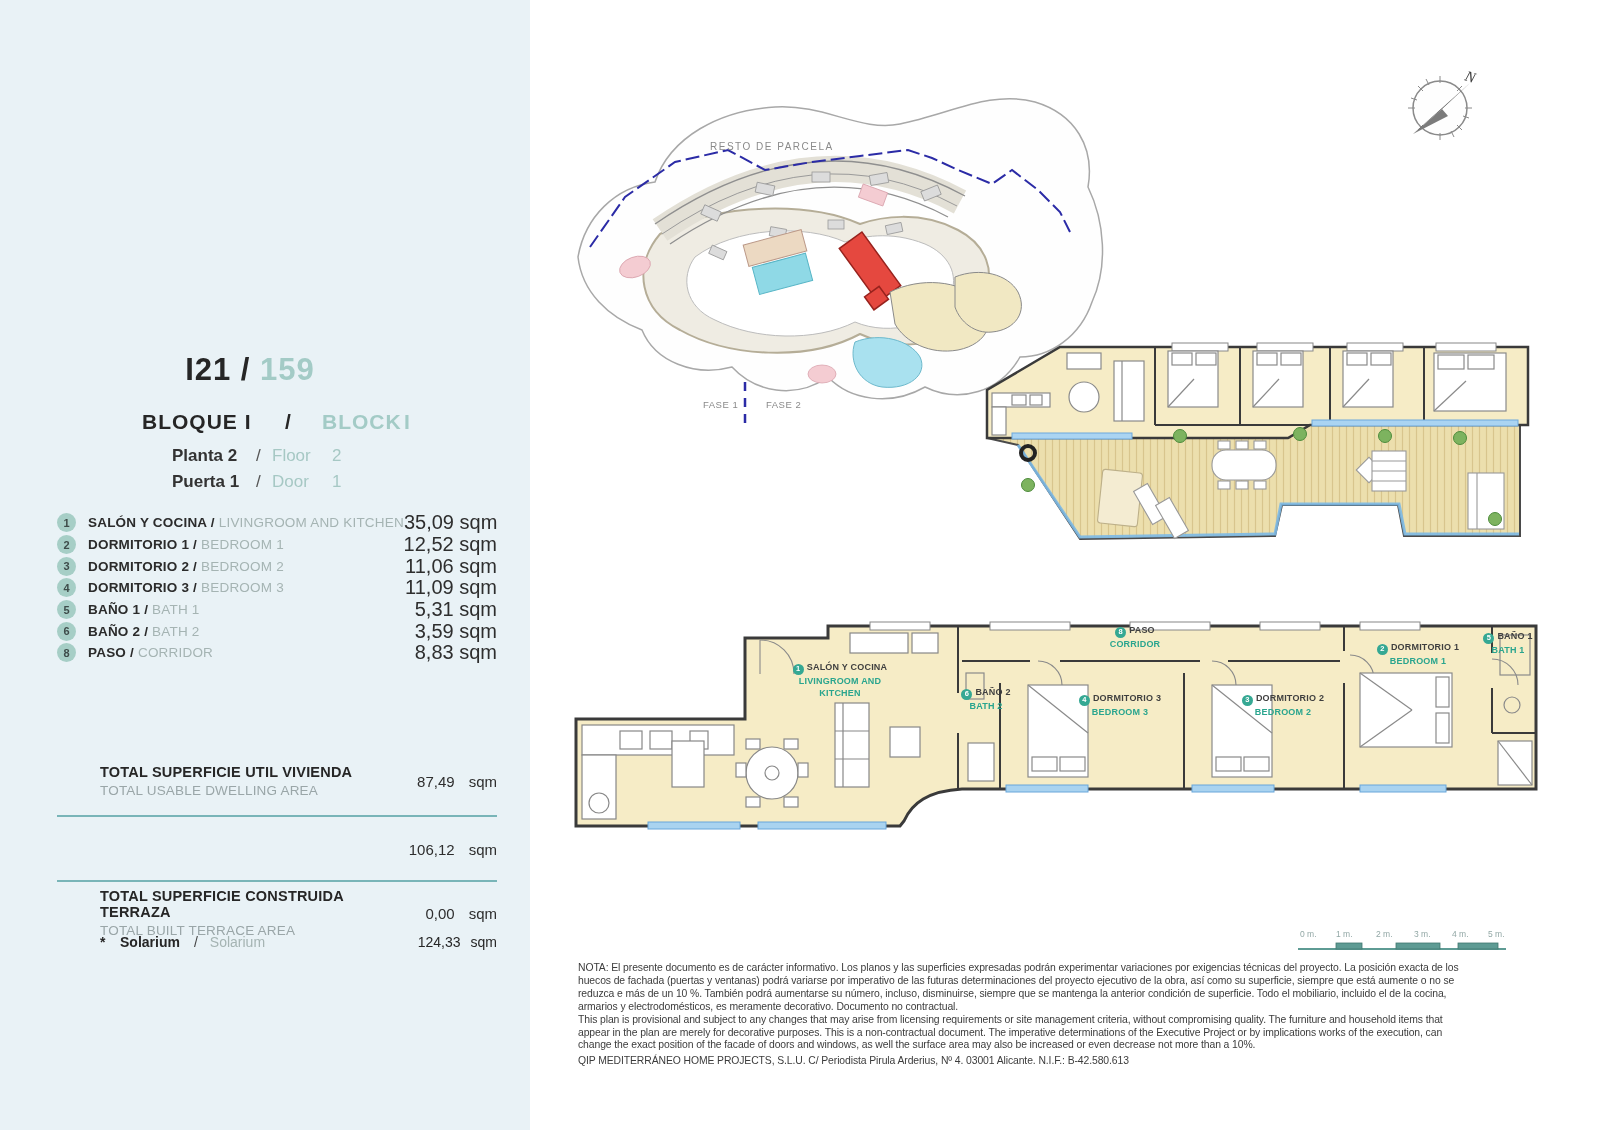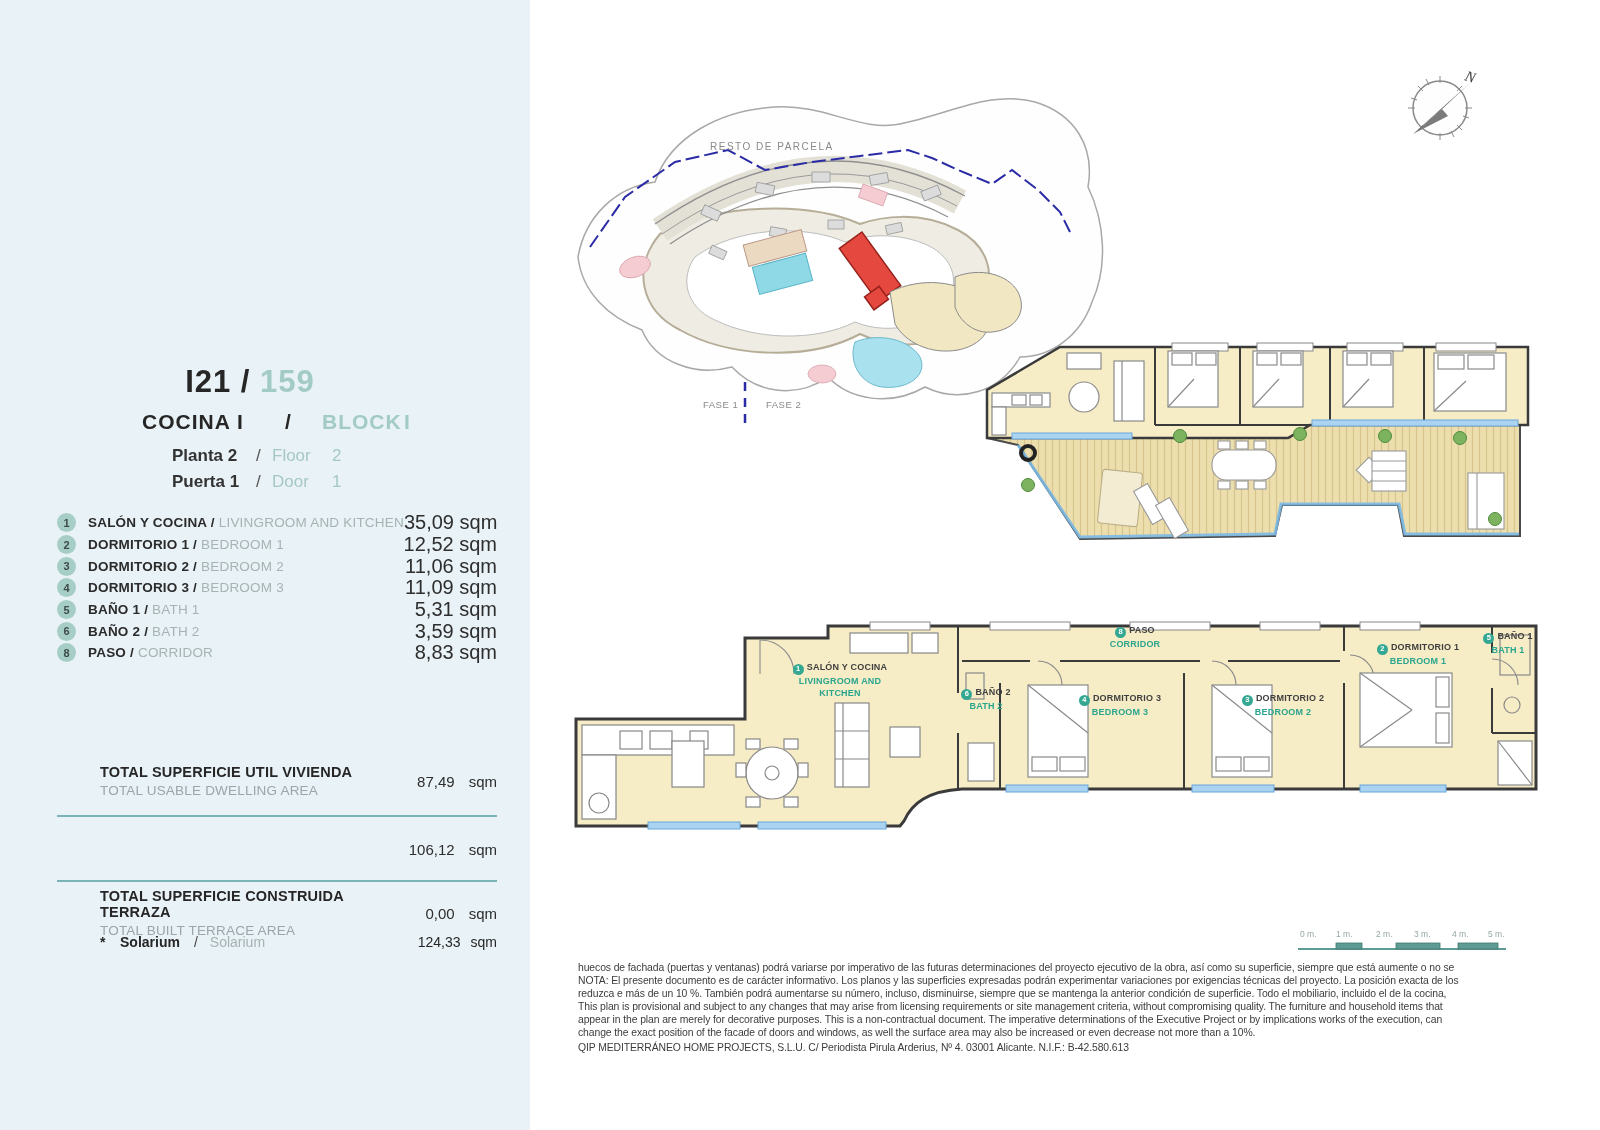--- a/index.html
+++ b/index.html
@@ -3,21 +3,21 @@
 <meta charset="utf-8">
 <style>
   * { margin:0; padding:0; box-sizing:border-box; }
   html,body { width:1600px; height:1130px; background:#fff; font-family:"Liberation Sans", sans-serif; }
   .page { position:relative; width:1600px; height:1130px; background:#fff; overflow:hidden; }
   .abs { position:absolute; }
 
   
   .sidebar { position:absolute; left:0; top:0; width:530px; height:1130px; background:#e9f2f6; }
   .unit-title { position:absolute; left:0; top:352px; width:500px; text-align:center;
-                font-size:31px; font-weight:bold; color:#262626; letter-spacing:1px;margin-top:12px; }
+                font-size:31px; font-weight:bold; color:#262626; letter-spacing:1px; }
   .unit-title .teal { color:#a3cbc6; }
   .block-row { position:absolute; top:410px; left:0; width:530px; height:28px;
                font-size:21px; font-weight:bold; letter-spacing:1px; }
   .block-row .es   { position:absolute; left:142px; color:#262626; }
   .block-row .sl   { position:absolute; left:285px; color:#262626; }
   .block-row .en   { position:absolute; left:322px; color:#a3cbc6; }
   .block-row .en2  { position:absolute; left:404px; color:#a3cbc6; }
   .fd-row { position:absolute; left:0; width:530px; height:24px; font-size:17px; }
   .fd-row .es  { position:absolute; left:172px; color:#333; font-weight:bold; }
   .fd-row .sl  { position:absolute; left:256px; color:#555; }
@@ -72,21 +72,21 @@
 <div class="page">
 
   <aside class="sidebar">
 
     <div class="unit-title">
       <span>I21 /</span>
       <span class="teal">159</span>
     </div>
 
     <div class="block-row">
-      <span class="es">COCINA I</span>
+      <span class="es">BLOQUE I</span>
       <span class="sl">/</span>
       <span class="en">BLOCK</span>
       <span class="en2">I</span>
     </div>
 
     <div class="fd-row" style="top:446px;">
       <span class="es">Planta 2</span>
       <span class="sl">/</span>
       <span class="en">Floor</span>
       <span class="num">2</span>
@@ -447,22 +447,23 @@
     </g>
     <line x1="6" y1="25" x2="214" y2="25" stroke="#5e9b94" stroke-width="1.8"></line>
     <g fill="#5e9b94" stroke="#40776f" stroke-width="0.8">
       <rect x="44" y="19" width="26" height="6"></rect>
       <rect x="104" y="19" width="44" height="6"></rect>
       <rect x="166" y="19" width="40" height="6"></rect>
     </g>
   </svg>
 
   <div class="notes">
+    <div class="nline">NOTA: El presente documento es de carácter informativo. Los planos y las superficies expresadas podrán experimentar variaciones por exigencias técnicas del proyecto. La posición exacta de los</div>
     <div class="nline">huecos de fachada (puertas y ventanas) podrá variarse por imperativo de las futuras determinaciones del proyecto ejecutivo de la obra, así como su superficie, siempre que está aumente o no se</div>
-    <div class="nline">NOTA: El presente documento es de carácter informativo. Los planos y las superficies expresadas podrán experimentar variaciones por exigencias técnicas del proyecto. La posición exacta de los</div>
     <div class="nline">reduzca e más de un 10 %. También podrá aumentarse su número, incluso, disminuirse, siempre que se mantenga la anterior condición de superficie. Todo el mobiliario, incluido el de la cocina,</div>
+    <div class="nline">armarios y electrodomésticos, es meramente decorativo. Documento no contractual.</div>
     <div class="nline">This plan is provisional and subject to any changes that may arise from licensing requirements or site management criteria, without compromising quality. The furniture and household items that</div>
     <div class="nline">appear in the plan are merely for decorative purposes. This is a non-contractual document. The imperative determinations of the Executive Project or by implications works of the execution, can</div>
     <div class="nline">change the exact position of the facade of doors and windows, as well the surface area may also be increased or even decrease not more than a 10%.</div>
     <div class="nline company">QIP MEDITERRÁNEO HOME PROJECTS, S.L.U. C/ Periodista Pirula Arderius, Nº 4. 03001 Alicante. N.I.F.: B-42.580.613</div>
   </div>
 
 </div>
 
 </body></html>

